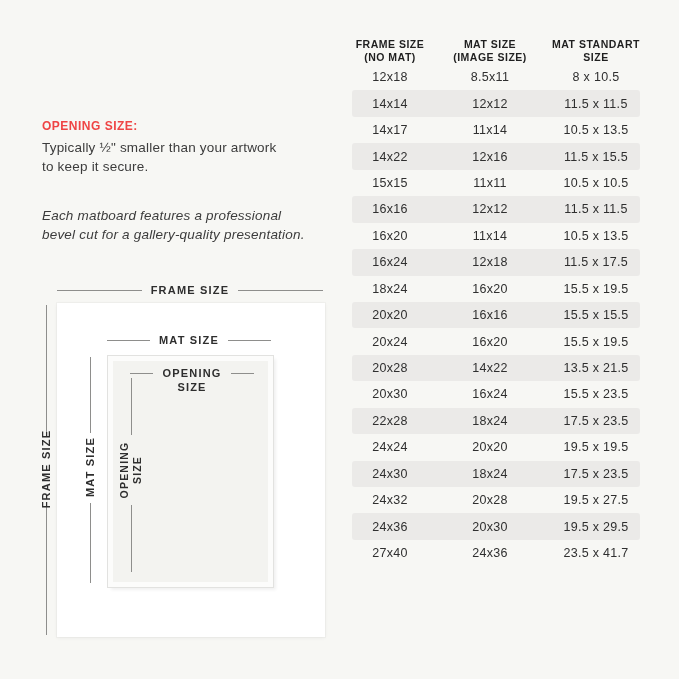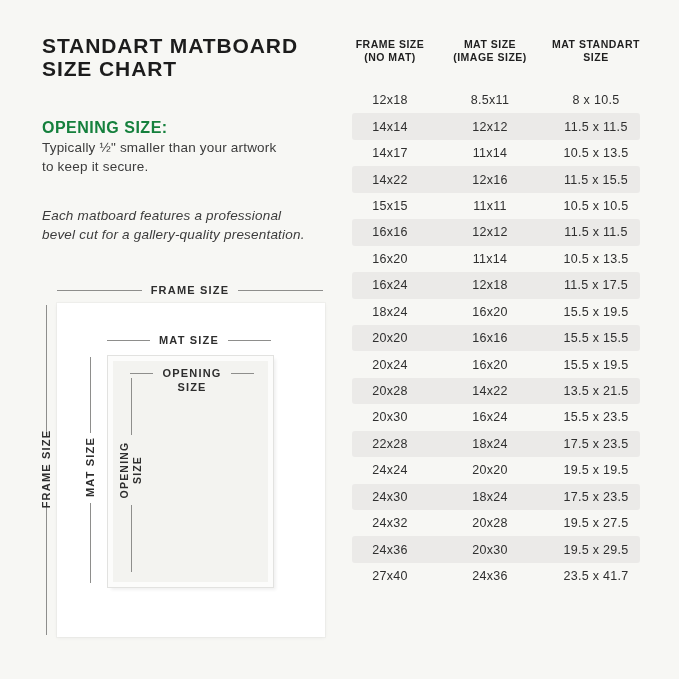--- a/index.html
+++ b/index.html
@@ -10,21 +10,21 @@
   }
 
   
   .title {
     position:absolute; left:42px; top:34px;
     font-size:21px; line-height:23px; font-weight:700;
     letter-spacing:0.9px; color:#1c1c1c; white-space:pre-line;
   }
   .sec-heading {
     position:absolute; left:42px;
-    font-size:16px; font-weight:700; letter-spacing:0.5px; color:#15803d;
+    font-size:12px; font-weight:700; letter-spacing:0.5px; color:#ef4444;
   }
   .sec-body {
     position:absolute; left:42px;
     font-size:13.5px; line-height:19px; color:#3c3c3c;
     letter-spacing:0.2px; white-space:pre-line;
   }
   #opening-heading { top:119px; }
   #opening-body    { top:138px; }
   #bevel-heading   { top:187px; }
   #bevel-body      { top:206px;font-style:italic; }
@@ -76,37 +76,35 @@
   #opening-v-text { width:64px; left:61px;  top:177px; font-size:10.5px; }
   #opening-v-text .vline2 { line-height:13px; text-align:center; }
 
   
   .size-table { position:absolute; left:352px; top:38px; width:288px; }
   .t-header { display:grid; grid-template-columns:76px 124px 88px; }
   .t-header .th {
     text-align:center; font-size:10.5px; font-weight:700;
     letter-spacing:0.5px; line-height:13px; color:#1f1f1f; white-space:pre-line;
   }
-  .t-rows { margin-top:23px; }
+  .t-rows { }
   .t-row {
     display:grid; grid-template-columns:76px 124px 88px;
     height:26.45px; align-items:center;
   }
   .t-row:nth-child(even) { background:#ebeae8; border-radius:3px; }
   .t-row .td {
     text-align:center; font-size:12.5px; color:#2f2f2f; letter-spacing:0.3px;
   }
 </style>
 </head>
 <body>
 
 <div class="page">
 
-  <div class="title">STANDART MATBOARD
-SIZE CHART</div>
 
   <div class="sec-heading" id="opening-heading">OPENING SIZE:</div>
   <div class="sec-body" id="opening-body">Typically ½" smaller than your artwork
 to keep it secure.</div>
 
   <div class="sec-body" id="bevel-body">Each matboard features a professional
 bevel cut for a gallery-quality presentation.</div>
 
   <div class="diagram">
 

